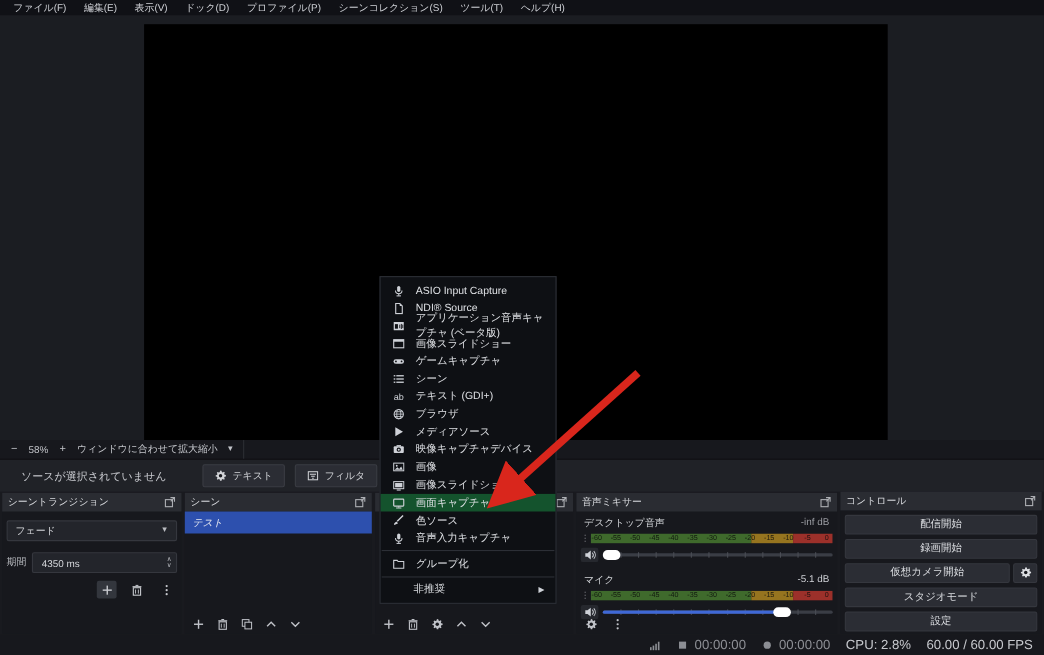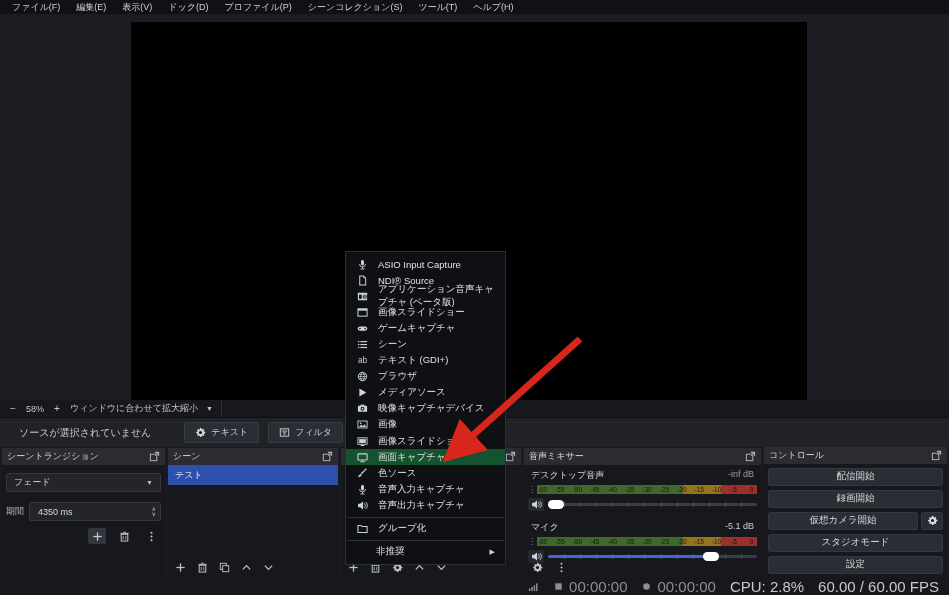--- a/index.html
+++ b/index.html
@@ -93,21 +93,21 @@
   }
   .spin { display:flex; flex-direction:column; line-height:5px; font-size:6px; color:#b9bbc0; padding-right:2px; }
   .trbtns { position:absolute; right:5px; top:63px; display:flex; align-items:center; gap:9px; }
   .iconbtn { width:18px; height:16px; display:flex; align-items:center; justify-content:center; color:#c6c8cd; border-radius:2px; }
   .iconbtn.raised { background:#33363d; }
 
   
   .scenelist { position:absolute; inset:0 0 18px 0; }
   .sceneitem {
     height:20px; background:#2d50ae; display:flex; align-items:center;
-    padding:0 7px; font-size:9px; color:#e8eaf2;
+    padding:0 7px; font-size:9px; color:#e8eaf2;font-style:italic;
   }
   .paneltools {
     position:absolute; left:0; right:0; bottom:0; height:18px;
     display:flex; align-items:center; gap:11px; padding:0 7px; color:#c0c2c8;
   }
 
   
   .mixch { position:absolute; left:0; right:0; }
   .mixch.ch0 { top:4px; } .mixch.ch1 { top:56px; }
   .chhead { display:flex; justify-content:space-between; padding:0 7px; font-size:9px;gap:24px; }
@@ -140,21 +140,21 @@
   .cbtn {
     flex:1; height:18px; background:#2b2d34; border:1px solid #35373e; border-radius:2px;
     display:flex; align-items:center; justify-content:center; font-size:9.5px; color:#dcdee2;
   }
   .cbtn.sq { flex:none; width:22px; }
 
   
   .statusbar {
     position:absolute; left:0; top:577px; width:949px; height:18px;
     background:#17181d; display:flex; align-items:center; justify-content:flex-end;
-    gap:14px; padding-right:10px; font-size:15px; color:#a9abb1;
+    gap:14px; padding-right:10px; font-size:12px; color:#a9abb1;
   }
   .sgroup { display:flex; align-items:center; gap:5px; color:#8c8e94; }
   .statusbar .strong { color:#c6c8cd; }
 
   
   .ctxmenu {
     position:absolute; left:345px; top:251px; width:161px;
     background:#0e1014; border:1px solid #2c2f36; z-index:50;
     padding:4px 0; font-size:9.5px; color:#dfe1e5;
   }
@@ -721,29 +721,20 @@
     <span class="mi">
         <svg width="11" height="11" viewBox="0 0 12 12" fill="currentColor">
           <rect x="4.4" y="1" width="3.2" height="6" rx="1.6"></rect>
           <path d="M2.8 5.5a3.2 3.2 0 0 0 6.4 0" fill="none" stroke="currentColor" stroke-width="1"></path>
           <rect x="5.5" y="8.6" width="1" height="2"></rect>
           <rect x="3.8" y="10.4" width="4.4" height="1"></rect>
         </svg>
       </span>
     <span>音声入力キャプチャ</span>
   </div>
-  <div class="ctxitem">
-    <span class="mi">
-        <svg width="11" height="11" viewBox="0 0 12 12" fill="currentColor">
-          <path d="M1.2 4.2h2.2L6.6 1.6v8.8L3.4 7.8H1.2z"></path>
-          <path d="M8 3.6a3.4 3.4 0 0 1 0 4.8M9.6 2.2a5.6 5.6 0 0 1 0 7.6" fill="none" stroke="currentColor" stroke-width="1"></path>
-        </svg>
-      </span>
-    <span>音声出力キャプチャ</span>
-  </div>
   <div class="ctxsep"></div>
   <div class="ctxitem">
     <span class="mi">
         <svg width="11" height="11" viewBox="0 0 12 12" fill="currentColor">
           <path d="M1 2.6h3.4l1 1.2H11v6.6H1z" fill="none" stroke="currentColor" stroke-width="1.1"></path>
         </svg>
       </span>
     <span>グループ化</span>
   </div>
   <div class="ctxsep"></div>

